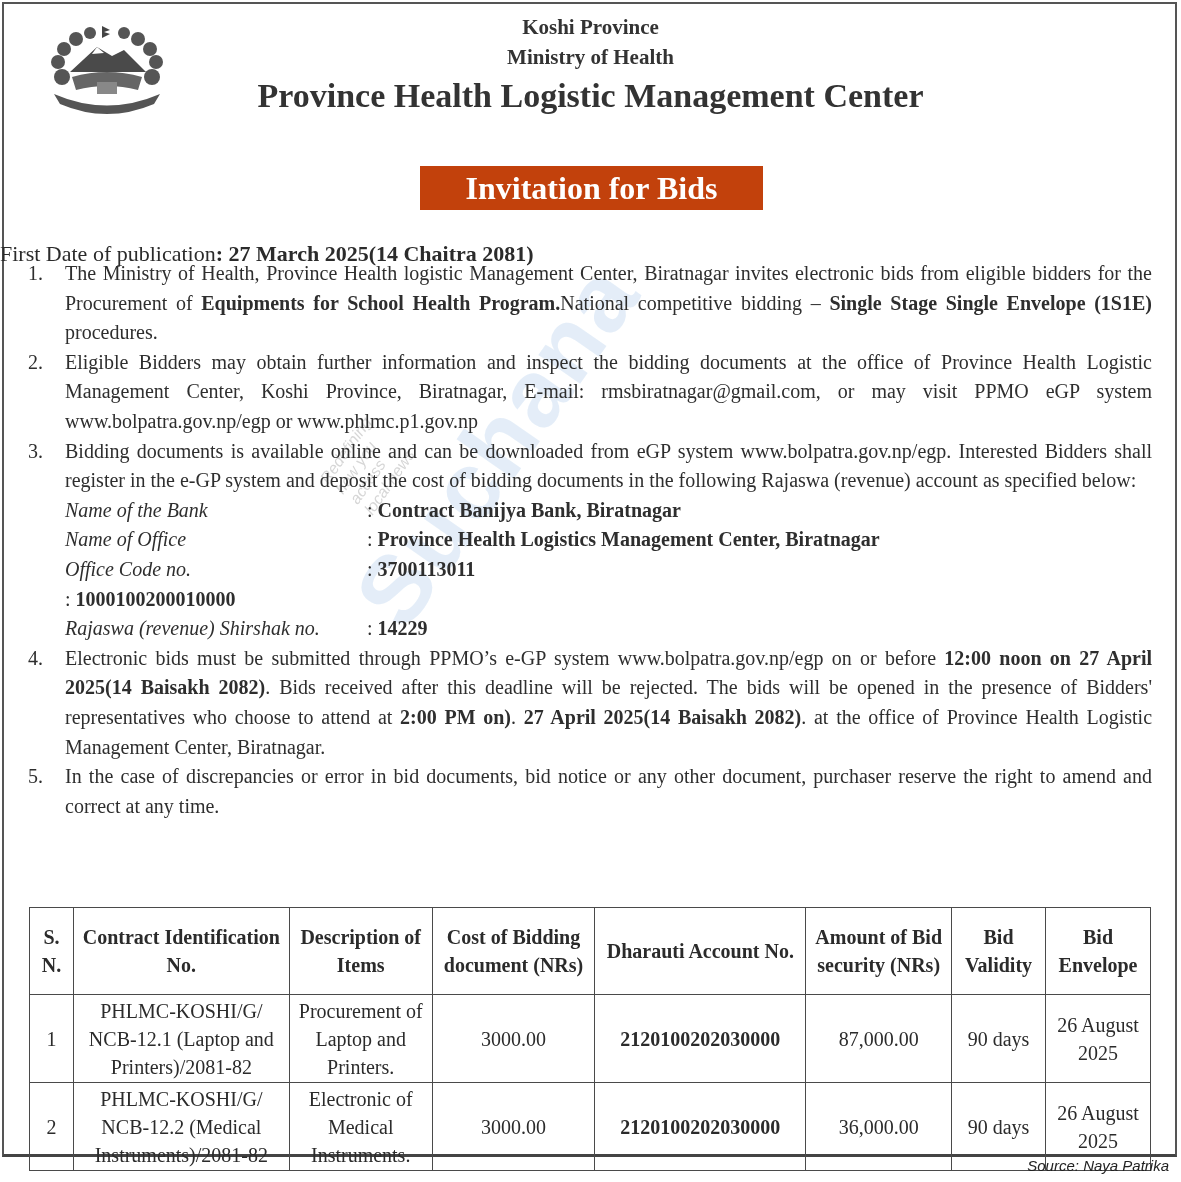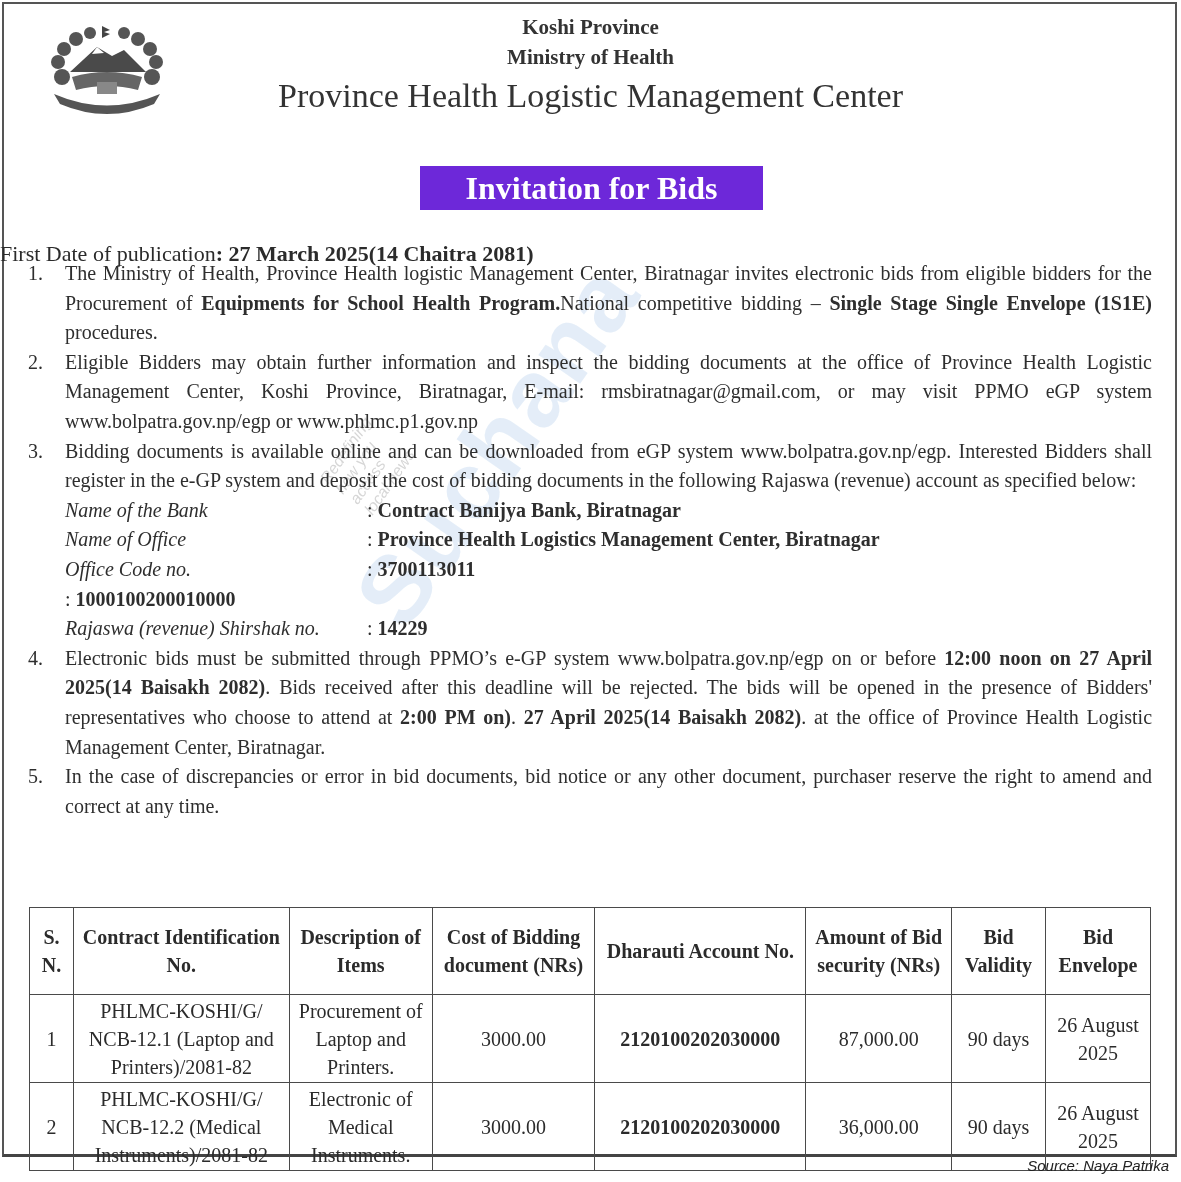--- a/index.html
+++ b/index.html
@@ -4,22 +4,22 @@
 <style>
   html, body { margin: 0; padding: 0; background: #ffffff; }
   body { width: 1181px; height: 1182px; position: relative; overflow: hidden; font-family: "Liberation Serif", "DejaVu Serif", serif; color: #2b2b2b; }
   .frame { position: absolute; left: 2px; top: 2px; width: 1175px; height: 1155px; border: 2px solid #555; box-sizing: border-box; border-bottom: 3px solid #444; }
   .watermark { position: absolute; pointer-events: none; }
   .wm-text { position: absolute; left: 290px; top: 390px; transform: rotate(-55deg); font-family: "Liberation Sans", sans-serif; font-weight: bold; font-size: 96px; color: #cfe0f3; opacity: 0.55; letter-spacing: 2px; }
   .wm-sub { position: absolute; left: 330px; top: 430px; transform: rotate(-55deg); font-family: "Liberation Sans", sans-serif; font-style: italic; font-size: 16px; color: #bbb; opacity: 0.6; }
   .logo { position: absolute; left: 42px; top: 22px; width: 130px; height: 100px; }
   .header { position: absolute; left: 0; top: 12px; width: 1181px; text-align: center; }
   .header .line { font-weight: bold; font-size: 21px; line-height: 30px; color: #333; }
-  .header .org { font-weight: normal; font-size: 34px; line-height: 44px; color: #333; margin-top: 2px; }
-  .title-box { position: absolute; left: 420px; top: 166px; width: 343px; height: 44px; background: #6d28d9; color: #fff; font-weight: bold; font-size: 32px; line-height: 44px; text-align: center; }
+  .header .org { font-weight: bold; font-size: 34px; line-height: 44px; color: #333; margin-top: 2px; }
+  .title-box { position: absolute; left: 420px; top: 166px; width: 343px; height: 44px; background: #c2410c; color: #fff; font-weight: bold; font-size: 32px; line-height: 44px; text-align: center; }
   .pubdate { position: absolute; left: 0; top: 240px; width: 1181px; font-size: 22px; line-height: 28px; }
   .body { position: absolute; left: 28px; top: 259px; width: 1124px; font-size: 20px; line-height: 29.6px; color: #2e2e2e; }
   .item { display: flex; }
   .item .num { width: 37px; flex: none; }
   .item .txt { flex: 1; text-align: justify; }
   .kv { display: flex; }
   .kv .k { width: 302px; flex: none; font-style: italic; }
   .kv .v { font-weight: bold; }
   b { font-weight: bold; }
   table.bids { position: absolute; left: 29px; top: 862px; width: 1122px; border-collapse: collapse; font-size: 20px; line-height: 28px; margin-top: 45px; }

